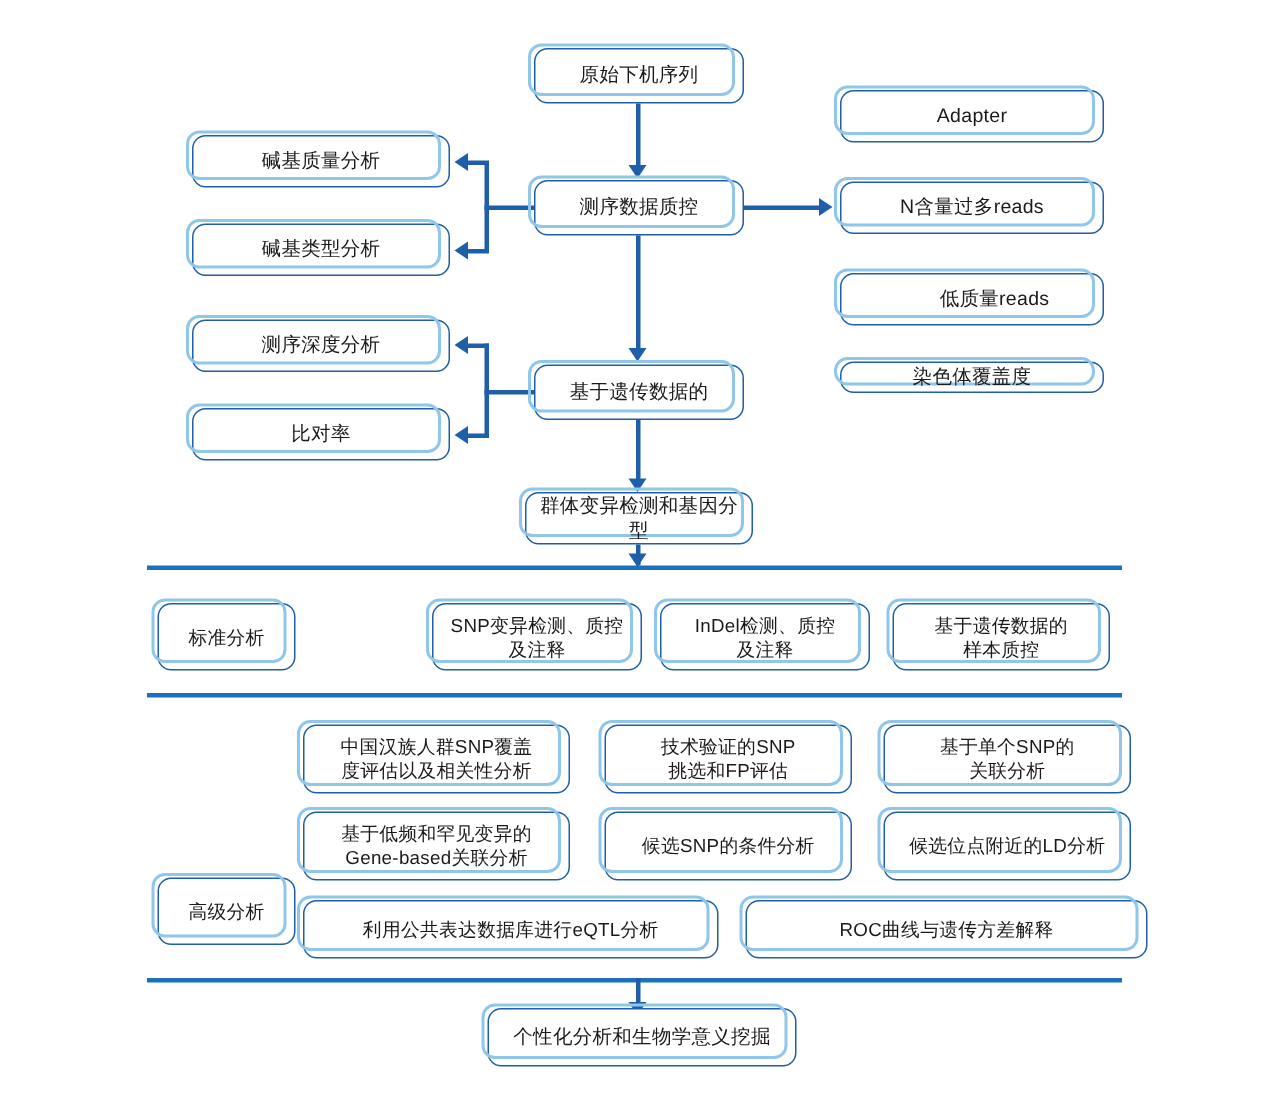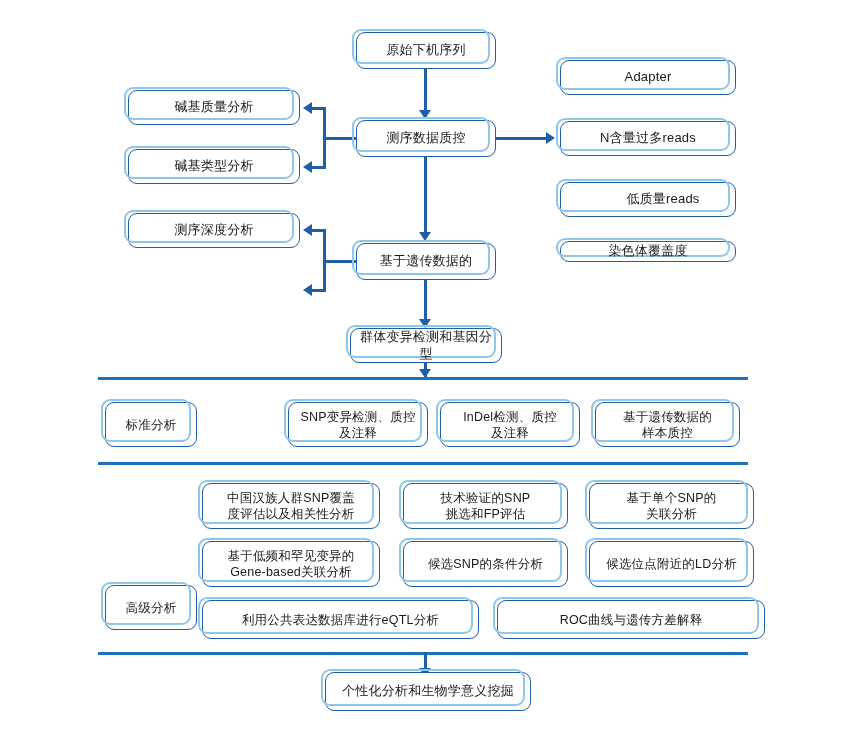--- a/index.html
+++ b/index.html
@@ -158,20 +158,23 @@
   <div class="vline" style="left:323px; top:229px; height:62px;"></div>
   <div class="hline" style="left:312px; top:229px; width:14px;"></div>
   <div class="arrow-left" style="left:303px; top:224px;"></div>
   <div class="hline" style="left:312px; top:289px; width:14px;"></div>
   <div class="arrow-left" style="left:303px; top:284px;"></div>
 
   <div class="node" style="left:128px; top:213px; width:172px; height:35px;text-align:center;">
     <span class="label">测序深度分析</span>
   </div>
 
+  <div class="node" style="left:128px; top:272px; width:172px; height:35px;">
+    <span class="label">比对率</span>
+  </div>
 
   <div class="vline" style="left:424px; top:280px; height:42px;"></div>
   <div class="arrow-down" style="left:419px; top:319px;"></div>
 
   <div class="node" style="left:350px; top:328px; width:152px; height:35px;">
     <span class="label">群体变异检测和基因分型</span>
   </div>
 
   <div class="vline" style="left:424px; top:363px; height:14px;"></div>
   <div class="arrow-down" style="left:419px; top:369px;"></div>

